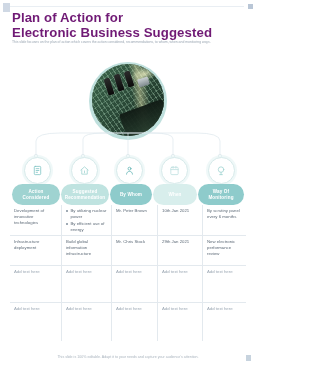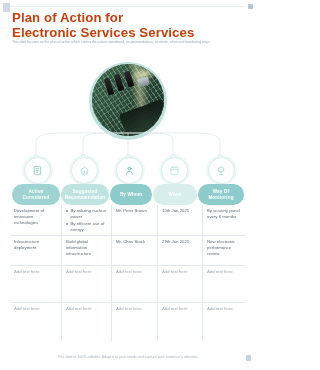--- a/index.html
+++ b/index.html
@@ -24,21 +24,21 @@
     background:#b9c6d6;
   }
   .top-rule{
     position:absolute;left:10px;right:12px;top:6px;height:1px;
     background:#e9eef3;
   }
   
   .title{
     position:absolute;left:12px;top:10px;width:220px;
     font-size:13.2px;line-height:15px;
-    font-weight:bold;color:#c2410c;
+    font-weight:bold;color:#701a75;
     letter-spacing:.1px;
   }
   .title .l2{display:block;}
   .subtitle{
     position:absolute;left:12px;top:40px;width:200px;
     font-size:3.4px;line-height:5.1px;color:#9aa6b2;
   }
   
   .hero-wrap{
     position:absolute;left:89px;top:62px;width:78px;height:78px;
@@ -160,21 +160,21 @@
 <body>
 
 <div class="slide">
 
   <div class="corner-tl"></div>
   <div class="top-rule"></div>
   <div class="corner-tr"></div>
 
   <div class="title">
     <span>Plan of Action for</span>
-    <span class="l2">Electronic Services Services</span>
+    <span class="l2">Electronic Business Suggested</span>
   </div>
 
   <div class="subtitle">This slide focuses on the plan of action which covers the action considered, recommendations, to whom, when and monitoring ways.</div>
 
   <div class="hero-wrap">
     <div class="hero-ring"></div>
     <div class="hero">
       <div class="pcb"></div>
       <div class="pcb-dark"></div>
       <div class="hl"></div>

